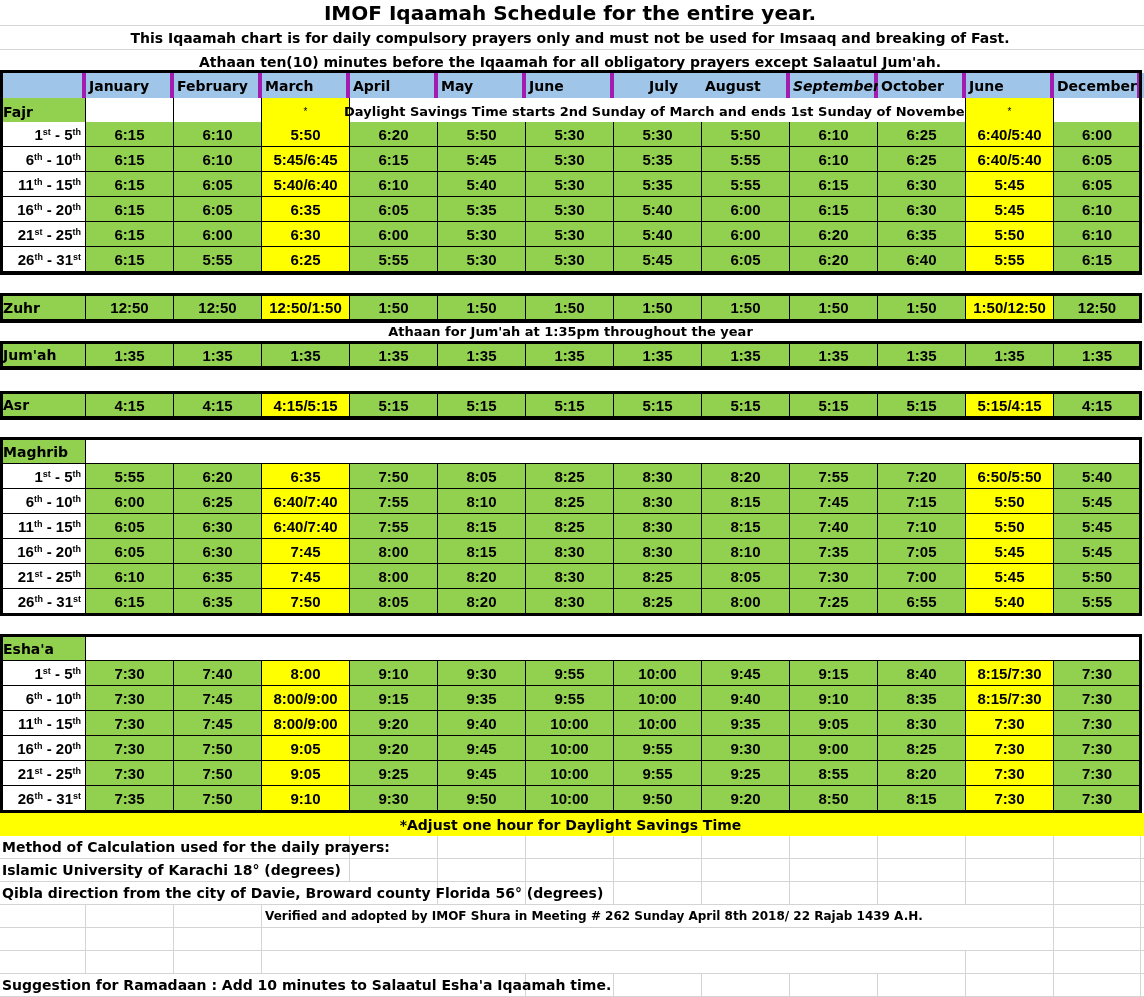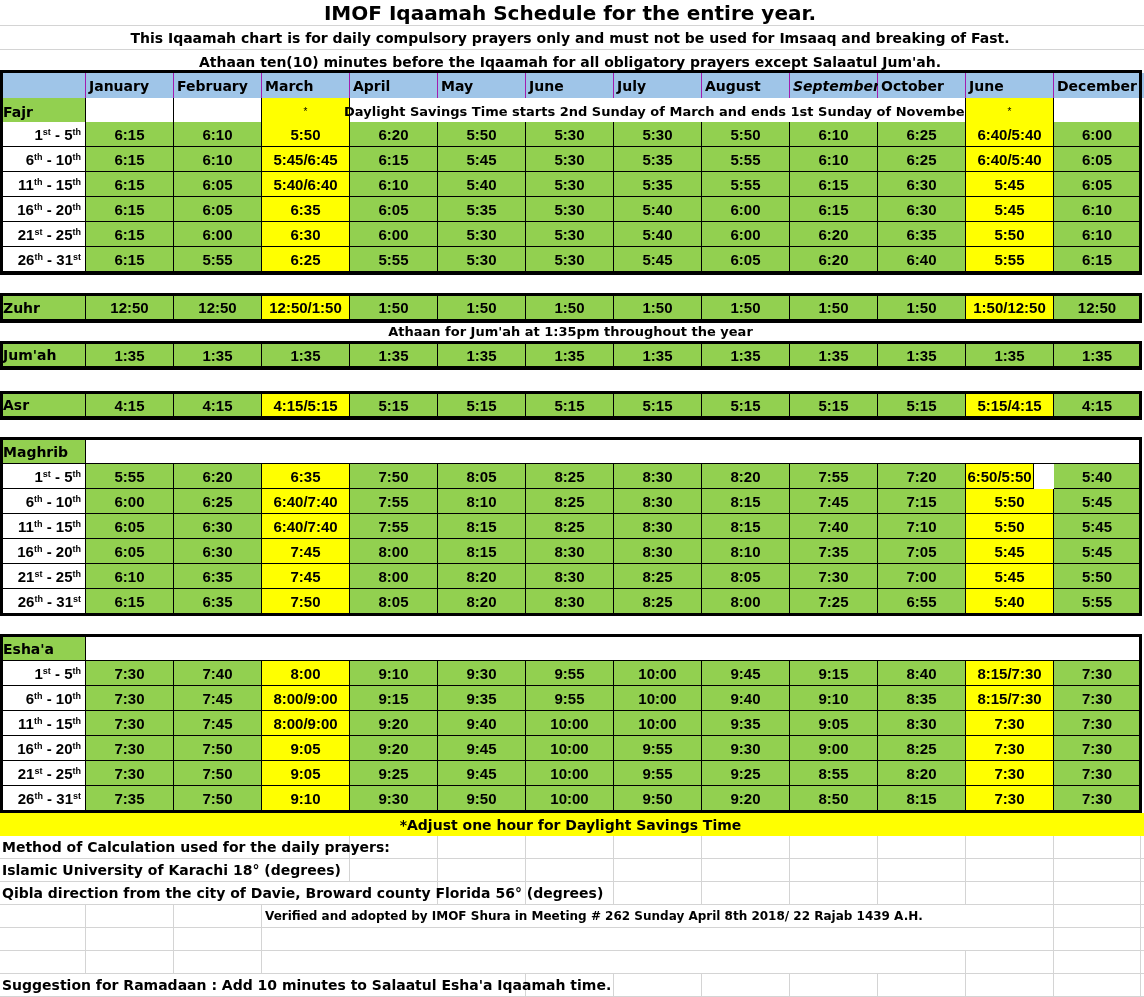--- a/index.html
+++ b/index.html
@@ -18,21 +18,21 @@
   .title-row { top: 0; height: 26px; border-bottom: 1px solid #d4d4d4; }
   .title-row .cell { left: 0; width: 1140px; font-size: 20px; }
   .sub1-row { top: 26px; height: 24px; border-bottom: 1px solid #d4d4d4; }
   .sub1-row .cell, .sub2-row .cell { left: 0; width: 1140px; font-size: 14px; }
   .sub2-row { top: 50px; height: 23px; }
 
   
   .tbl-frame { position: absolute; left: 0; width: 1142px; border: 3px solid #000; pointer-events: none; }
 
   .month-hdr { background: #9fc5e8; }
-  .month-hdr .cell { justify-content: flex-start; padding-left: 3px; font-size: 15px; border-right: 1px solid #a21caf; background: #9fc5e8; font-family: "DejaVu Sans", sans-serif; font-size: 14px; }
+  .month-hdr .cell { justify-content: flex-start; padding-left: 3px; font-size: 15px; border-right: 4px solid #a21caf; background: #9fc5e8; font-family: "DejaVu Sans", sans-serif; font-size: 14px; }
 
   .green { background: #92d050; }
   .yellow { background: #ffff00; }
   .white { background: #ffffff; }
   .data-row .cell { border-right: 1px solid #000; border-bottom: 1px solid #000; }
   .range-label { justify-content: flex-end !important; padding-right: 4px; font-size: 15px; }
   .range-label sup { font-size: 9px; position: relative; top: -2px; vertical-align: top; }
   .prayer-label { justify-content: flex-start !important; padding-left: 3px; font-family: "DejaVu Sans", sans-serif; font-size: 14px; }
   .note-cell { font-family: "DejaVu Sans", sans-serif; font-size: 13px; }
   .star { font-size: 10px; font-weight: normal; }
@@ -57,21 +57,21 @@
 
 <div id="table-root">
     <div class="row month-hdr" style="top: 73px; height: 25px;">
       <div class="cell " style="left: 0px; width: 86px;"></div>
       <div class="cell " style="left: 86px; width: 88px;">January</div>
       <div class="cell " style="left: 174px; width: 88px;">February</div>
       <div class="cell " style="left: 262px; width: 88px;">March</div>
       <div class="cell " style="left: 350px; width: 88px;">April</div>
       <div class="cell " style="left: 438px; width: 88px;">May</div>
       <div class="cell " style="left: 526px; width: 88px;">June</div>
-      <div class="cell " style="left: 614px; width: 88px;">July</div>
+      <div class="cell " style="left: 646px; width: 88px;">July</div>
       <div class="cell " style="left: 702px; width: 88px;">August</div>
       <div class="cell " style="left: 790px; width: 88px; font-style: italic;">September</div>
       <div class="cell " style="left: 878px; width: 88px;">October</div>
       <div class="cell " style="left: 966px; width: 88px;">June</div>
       <div class="cell " style="left: 1054px; width: 87px;">December</div>
     </div>
     <div class="row data-row" style="top: 98px; height: 28px;">
       <div class="cell green prayer-label" style="left: 0px; width: 86px;">Fajr</div>
       <div class="cell white" style="left: 86px; width: 88px;"></div>
       <div class="cell white" style="left: 174px; width: 88px;"></div>
@@ -273,21 +273,21 @@
       <div class="cell green" style="left: 86px; width: 88px;">5:55</div>
       <div class="cell green" style="left: 174px; width: 88px;">6:20</div>
       <div class="cell yellow" style="left: 262px; width: 88px;">6:35</div>
       <div class="cell green" style="left: 350px; width: 88px;">7:50</div>
       <div class="cell green" style="left: 438px; width: 88px;">8:05</div>
       <div class="cell green" style="left: 526px; width: 88px;">8:25</div>
       <div class="cell green" style="left: 614px; width: 88px;">8:30</div>
       <div class="cell green" style="left: 702px; width: 88px;">8:20</div>
       <div class="cell green" style="left: 790px; width: 88px;">7:55</div>
       <div class="cell green" style="left: 878px; width: 88px;">7:20</div>
-      <div class="cell yellow" style="left: 966px; width: 68px;">6:50/5:50</div>
+      <div class="cell yellow" style="left: 966px; width: 88px;">6:50/5:50</div>
       <div class="cell green" style="left: 1054px; width: 87px;">5:40</div>
     </div>
     <div class="row data-row" style="top: 489px; height: 25px;">
       <div class="cell white range-label" style="left: 0px; width: 86px;">
         <span>6</span>
         <sup>th</sup>
         <span>&nbsp;-&nbsp;</span>
         <span>10</span>
         <sup>th</sup>
       </div>

